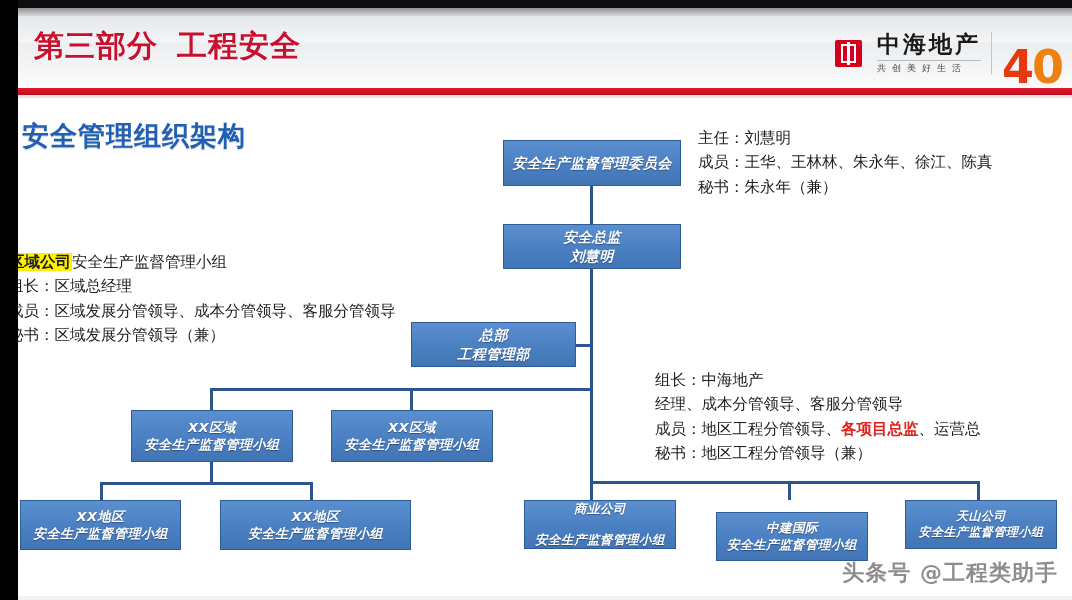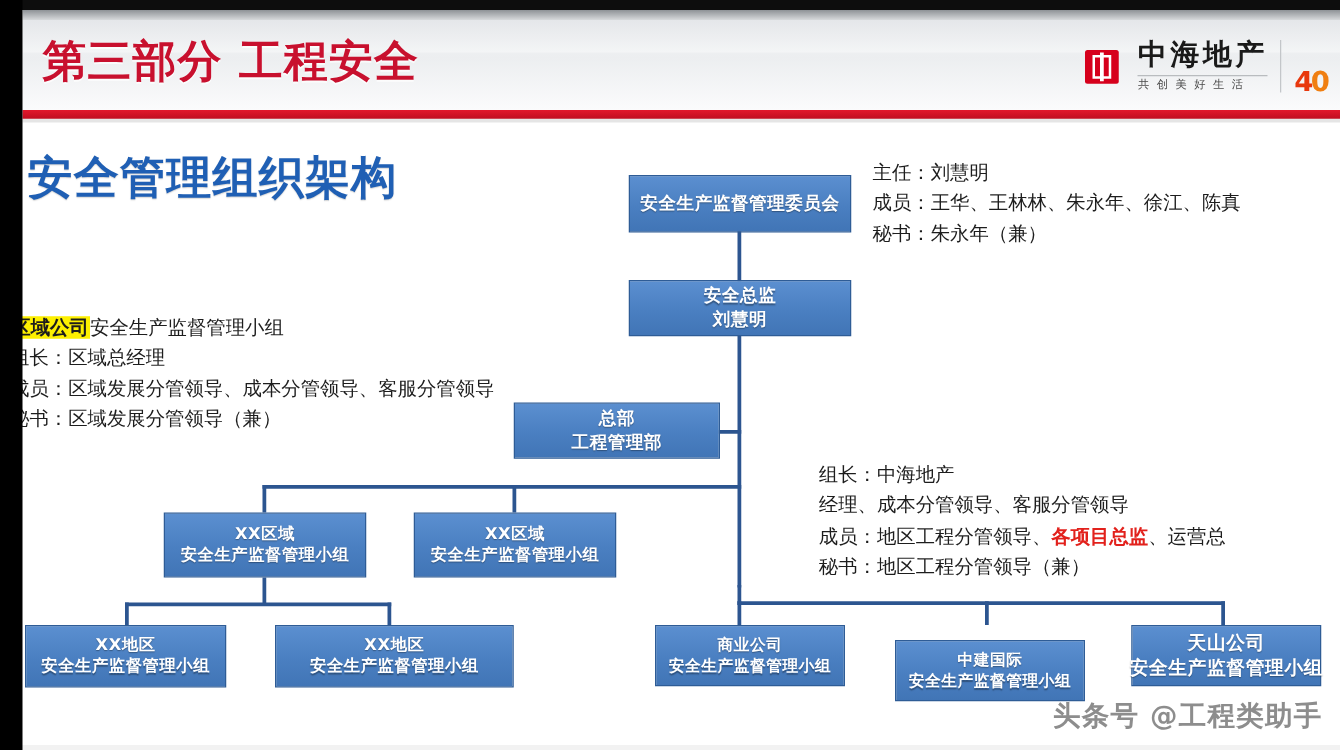--- a/index.html
+++ b/index.html
@@ -61,26 +61,27 @@
   .header-sheen {
     position: absolute;
     left: 0; top: 0;
     width: 1054px; height: 26px;
     background: linear-gradient(180deg, #dfe2e5 0%, #f6f7f8 100%);
     opacity: .75;
   }
   .header-title {
     position: absolute;
     left: 16px; top: 10px;
-    font-size: 35px;
+    font-size: 30px;
     font-weight: bold;
     color: #c8102e;
     letter-spacing: 1px;
     text-shadow: 0 1px 0 rgba(255,255,255,.7);
     white-space: nowrap;
+    font-family: Liberation Mono, monospace;
   }
   .header-rule {
     position: absolute;
     left: 18px; top: 88px;
     width: 1054px; height: 7px;
     background: linear-gradient(180deg, #e2182c 0%, #c00d20 100%);
   }
   .header-rule-shadow {
     position: absolute;
     left: 18px; top: 95px;
@@ -142,38 +143,38 @@
     font-size: 9px;
     color: #4a4a4a;
     letter-spacing: 6px;
     white-space: nowrap;
   }
   .logo-divider {
     width: 1px; height: 42px;
     background: #c3c6c9;
   }
   .logo-40 {
-    font-size: 22px;
+    font-size: 46px;
     font-weight: bold;
     color: #e8380d;
     letter-spacing: -2px;
     line-height: 1;
     position: relative;
     top: -2px;
     margin-top: 32px;
   }
   .logo-40 .o {
     color: #f07f12;
   }
 
   
   .page-title {
     position: absolute;
     left: 22px; top: 118px;
-    font-size: 36px;
+    font-size: 27px;
     font-weight: bold;
     color: #1f5fb4;
     letter-spacing: 1px;
     text-shadow: 0 1px 1px rgba(0,0,0,.18);
     white-space: nowrap;
   }
 
   
   .node {
     position: absolute;
@@ -184,20 +185,21 @@
     font-weight: bold;
     display: flex;
     flex-direction: column;
     align-items: center;
     justify-content: center;
     text-align: center;
     line-height: 1.32;
     text-shadow: 0 1px 1px rgba(0,0,0,.35);
     letter-spacing: .5px;
     z-index: 12;
+    font-style: italic;
   }
   .node .l1 { white-space: nowrap; }
   .node .l2 { white-space: nowrap; }
 
   
   .line {
     position: absolute;
     background: #2c5590;
     z-index: 5;
   }
@@ -314,31 +316,31 @@
   <div class="node" style="left:20px; top:500px; width:161px; height:50px; font-size:13px;">
     <span class="l1">XX地区</span>
     <span class="l2">安全生产监督管理小组</span>
   </div>
 
   <div class="node" style="left:220px; top:500px; width:191px; height:50px; font-size:13px;">
     <span class="l1">XX地区</span>
     <span class="l2">安全生产监督管理小组</span>
   </div>
 
-  <div class="node" style="left:524px; top:500px; width:152px; height:49px; font-size:12.5px;">
+  <div class="node" style="left:524px; top:500px; width:152px; height:49px; font-size:12.5px;justify-content:space-between;">
     <span class="l1">商业公司</span>
     <span class="l2">安全生产监督管理小组</span>
   </div>
 
   <div class="node" style="left:716px; top:512px; width:152px; height:49px; font-size:12.5px;">
     <span class="l1">中建国际</span>
     <span class="l2">安全生产监督管理小组</span>
   </div>
 
-  <div class="node" style="left:905px; top:500px; width:152px; height:49px; font-size:15px;">
+  <div class="node" style="left:905px; top:500px; width:152px; height:49px; font-size:12px;">
     <span class="l1">天山公司</span>
     <span class="l2">安全生产监督管理小组</span>
   </div>
 
   <div class="textblock" style="left:698px; top:126px;">
     <div>主任：刘慧明</div>
     <div>成员：王华、王林林、朱永年、徐江、陈真</div>
     <div>秘书：朱永年（兼）</div>
   </div>
 

